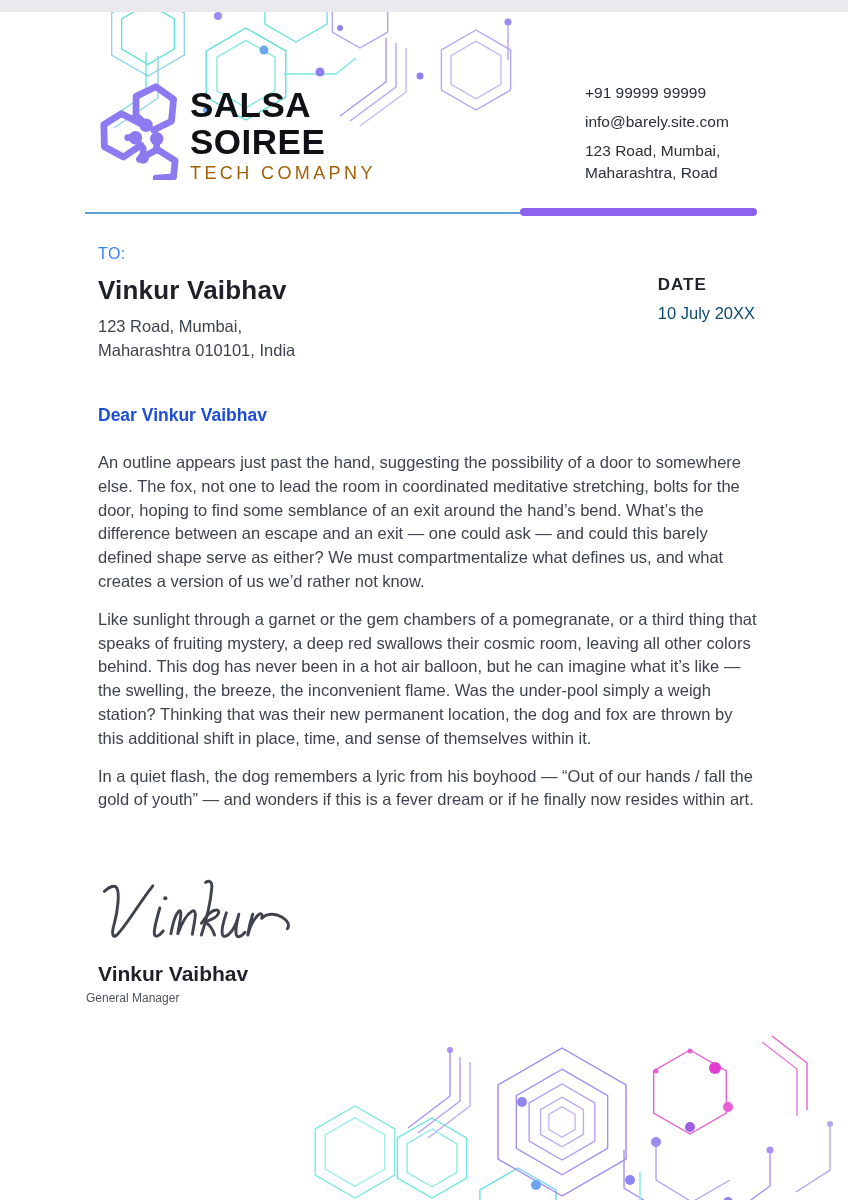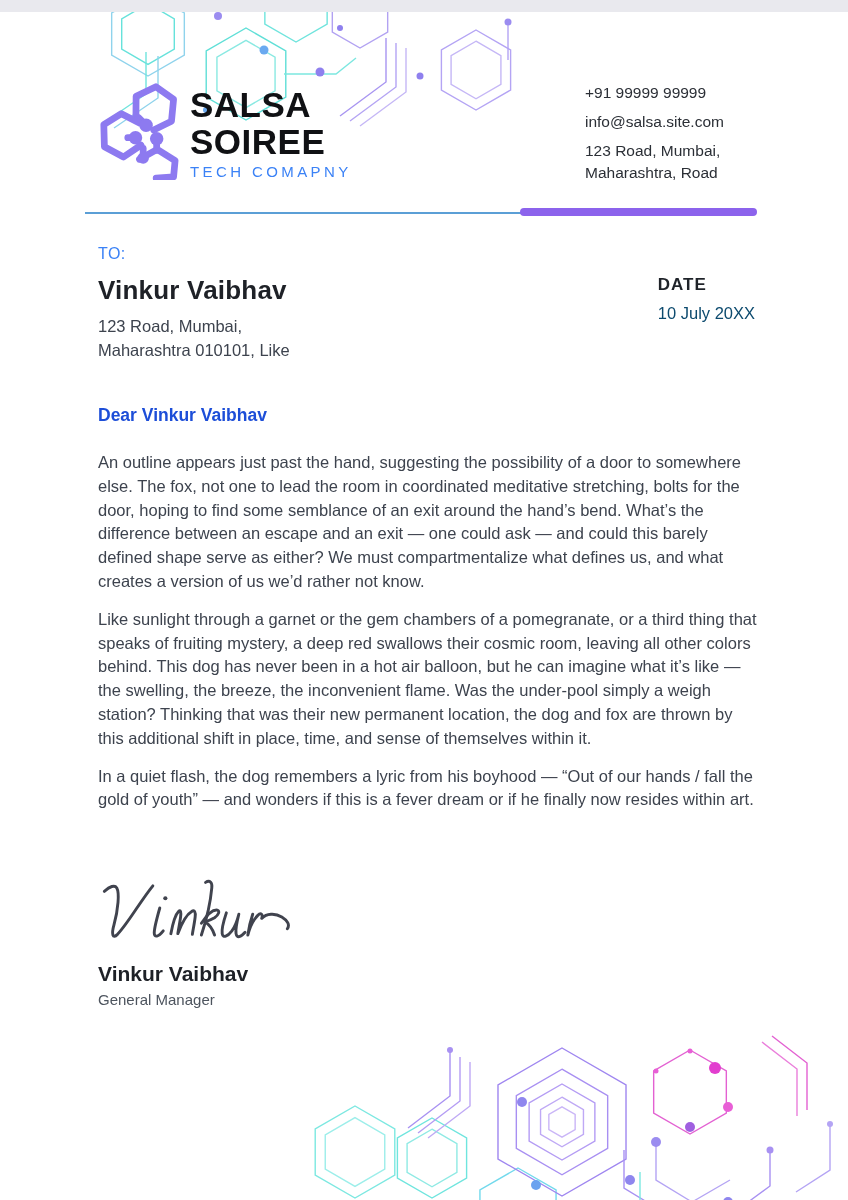--- a/index.html
+++ b/index.html
@@ -12,41 +12,41 @@
     overflow:hidden;
   }
   svg{display:block;}
   
   .decor-top{position:absolute;top:0;left:88px;width:432px;height:118px;}
   .decor-bottom{position:absolute;right:0;bottom:0;width:548px;height:182px;}
   
   .logo-icon{position:absolute;left:95px;top:70px;width:106px;height:98px;}
   .logo-text{position:absolute;left:190px;top:74px;}
   .logo-line{font-size:35px;font-weight:800;line-height:37px;color:#101114;letter-spacing:.5px;}
-  .logo-tagline{margin-top:3px;font-size:15px;font-weight:500;letter-spacing:3.4px;color:#3b82f6;}
+  .logo-tagline{margin-top:3px;font-size:18px;font-weight:500;letter-spacing:3.4px;color:#a16207;}
   .contact{position:absolute;left:585px;top:70px;width:200px;font-size:15.5px;color:#2b2f36;line-height:22px;}
   .contact .row{margin-bottom:7px;}
   
   .divider-thin{position:absolute;left:85px;top:200px;width:437px;height:2px;background:#5b9fd6;}
   .divider-thick{position:absolute;left:520px;top:196px;width:237px;height:8px;background:#8c63ec;border-radius:4px;}
   
   .to-label{position:absolute;left:98px;top:233px;font-size:16px;color:#3b82f6;letter-spacing:.4px;}
   .recipient-name{position:absolute;left:98px;top:263px;font-size:26px;font-weight:700;color:#1e2127;letter-spacing:.2px;}
   .recipient-address{position:absolute;left:98px;top:303px;font-size:16.5px;line-height:23.5px;color:#3d434e;}
   .date-block{position:absolute;right:93px;top:263px;}
   .date-label{font-size:17px;font-weight:700;color:#1f2329;letter-spacing:1px;}
   .date-value{margin-top:9px;font-size:16.5px;color:#0c4a6e;}
   
   .salutation{position:absolute;left:98px;top:393px;font-size:17.5px;font-weight:700;color:#1d4ed8;}
   .letter-body{position:absolute;left:98px;top:439px;width:664px;font-size:16.5px;line-height:23.8px;color:#3d434e;}
   .letter-body p{margin:0 0 14px 0;}
   
   .signature-svg{position:absolute;left:96px;top:860px;width:208px;height:72px;}
   .signer-name{position:absolute;left:98px;top:950px;font-size:21px;font-weight:700;color:#1e2127;}
-  .signer-title{position:absolute;left:98px;top:979px;font-size:15px;color:#4d545e;}
+  .signer-title{position:absolute;left:86px;top:979px;font-size:12px;color:#4d545e;}
 </style>
 </head>
 <body>
 
 <div class="page">
 
   <svg class="decor-top" viewBox="0 0 432 118" aria-hidden="true">
     <defs>
       <polygon id="hex" points="0,-40 34.6,-20 34.6,20 0,40 -34.6,20 -34.6,-20" fill="none" vector-effect="non-scaling-stroke"></polygon>
     </defs>
@@ -92,33 +92,33 @@
     </g>
   </svg>
   <div class="logo-text">
     <div class="logo-line">SALSA</div>
     <div class="logo-line">SOIREE</div>
     <div class="logo-tagline">TECH COMAPNY</div>
   </div>
 
   <div class="contact">
     <div class="row">+91 99999 99999</div>
-    <div class="row">info@salsa.site.com</div>
+    <div class="row">info@barely.site.com</div>
     <div>123 Road, Mumbai,</div>
     <div>Maharashtra, Road</div>
   </div>
 
   <div class="divider-thin"></div>
   <div class="divider-thick"></div>
 
   <div class="to-label">TO:</div>
   <div class="recipient-name">Vinkur Vaibhav</div>
   <div class="recipient-address">
     <div>123 Road, Mumbai,</div>
-    <div>Maharashtra 010101, Like</div>
+    <div>Maharashtra 010101, India</div>
   </div>
 
   <div class="date-block">
     <div class="date-label">DATE</div>
     <div class="date-value">10 July 20XX</div>
   </div>
 
   <div class="salutation">Dear Vinkur Vaibhav</div>
   <div class="letter-body">
     <p>An outline appears just past the hand, suggesting the possibility of a door to somewhere else. The fox, not one to lead the room in coordinated meditative stretching, bolts for the door, hoping to find some semblance of an exit around the hand’s bend. What’s the difference between an escape and an exit — one could ask — and could this barely defined shape serve as either? We must compartmentalize what defines us, and what creates a version of us we’d rather not know.</p>

